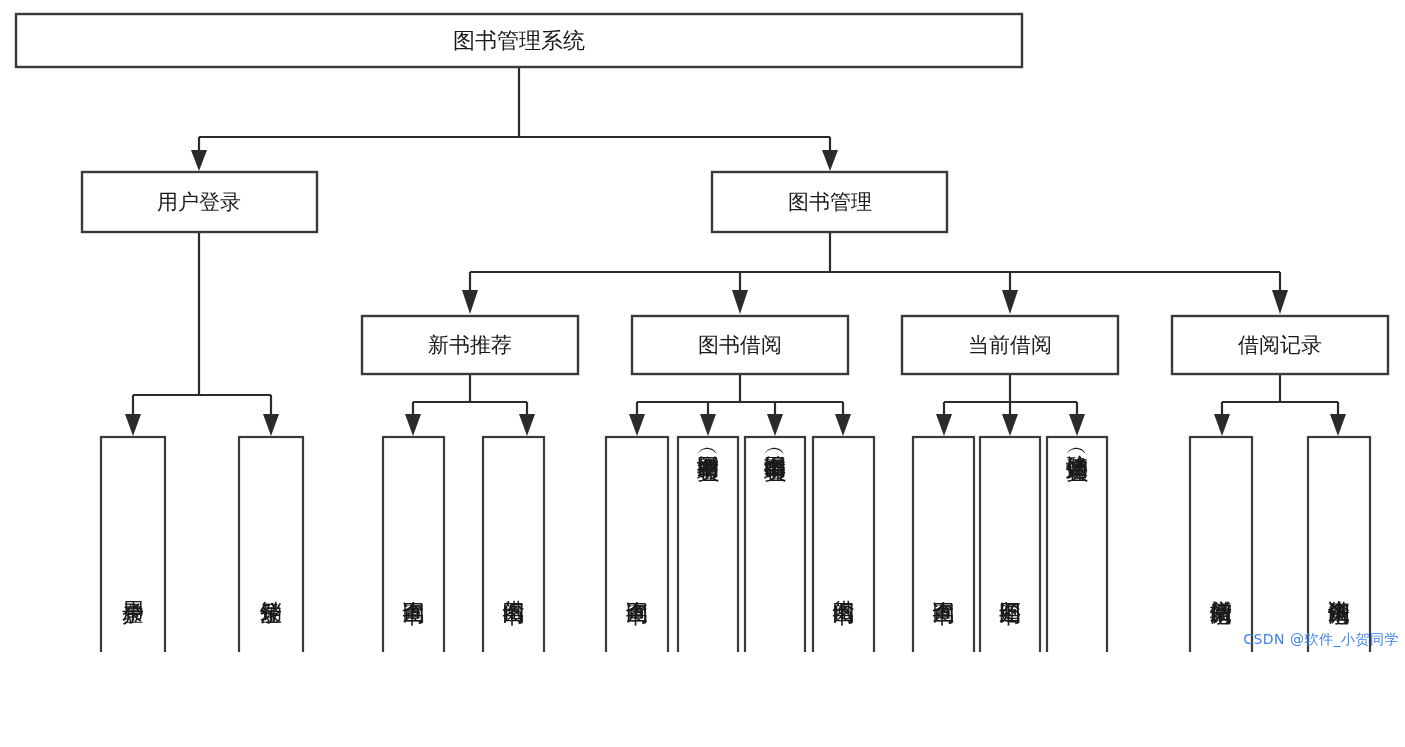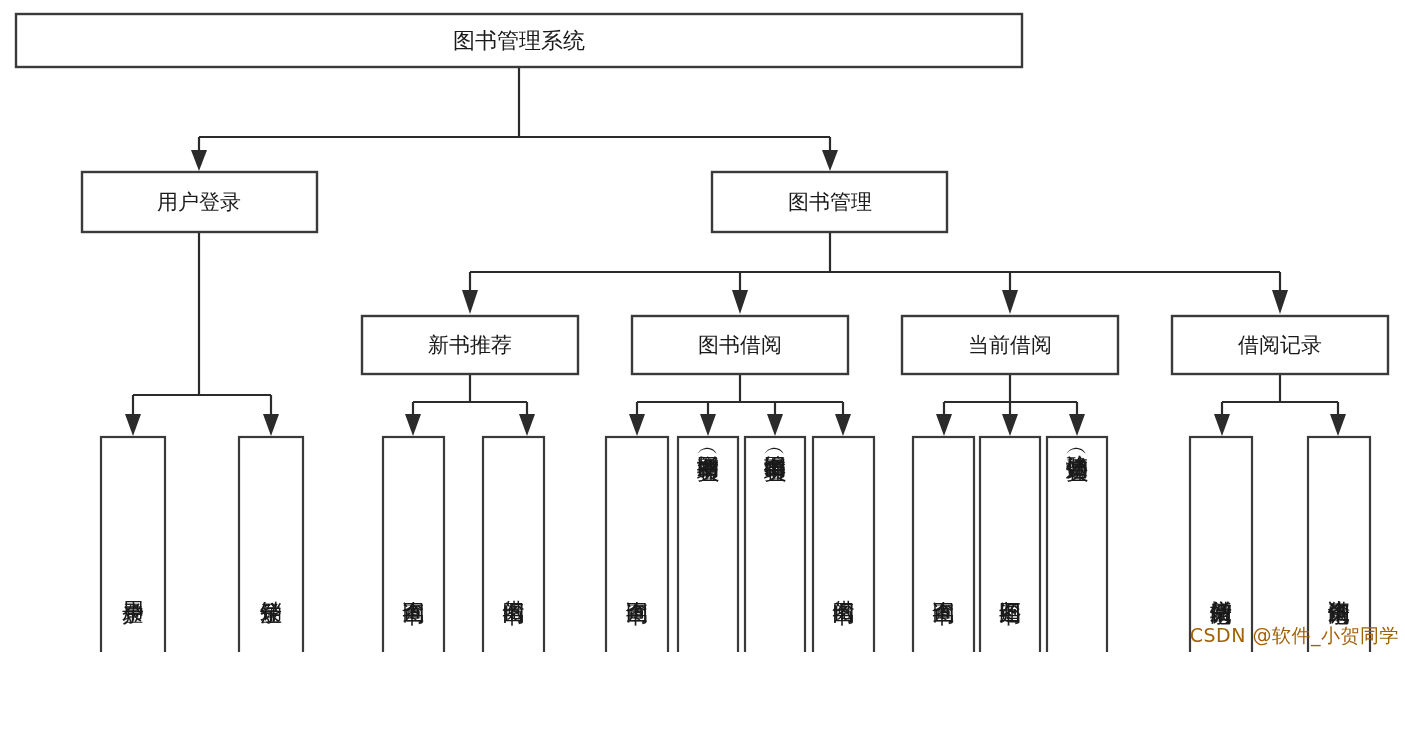--- a/index.html
+++ b/index.html
@@ -72,22 +72,22 @@
     color: #1a1a1a;
     letter-spacing: 1px;
     white-space: nowrap;
     text-align: center;
   }
   .watermark {
     position: absolute;
     right: 6px;
     bottom: 3px;
     font-family: "DejaVu Sans", "Liberation Sans", sans-serif;
-    font-size: 19px;
-    color: #a16207;
+    font-size: 14px;
+    color: #3b82f6;
     letter-spacing: 0.5px;
     user-select: none;
   }
 </style>
 </head>
 <body>
 
 <div id="diagram-root">
 
   <svg id="flow" viewBox="0 0 1405 747">

